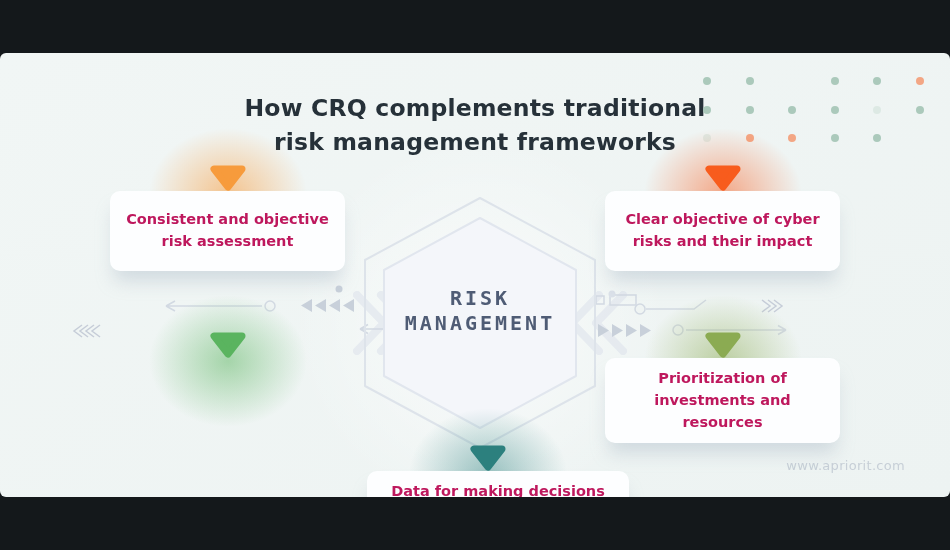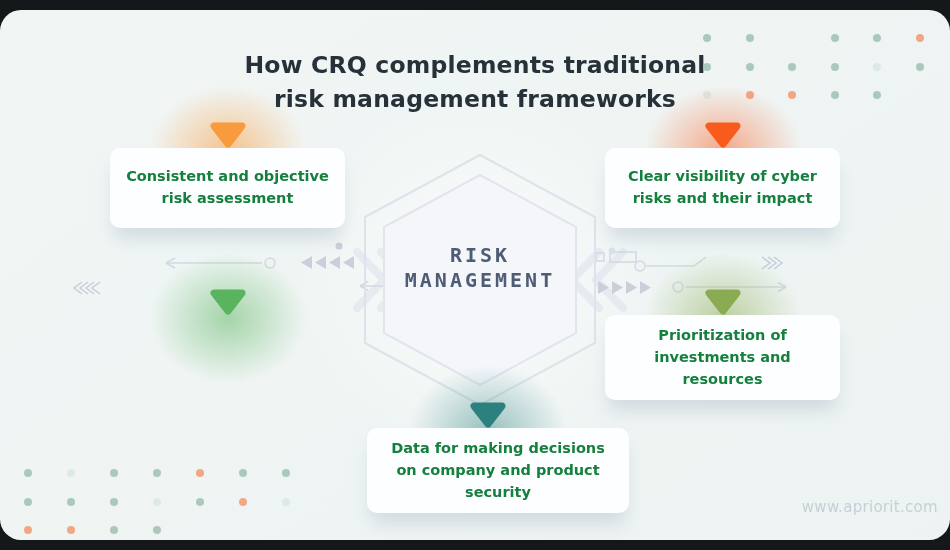--- a/index.html
+++ b/index.html
@@ -3,22 +3,22 @@
 <meta charset="utf-8">
 <style>
   html,body{margin:0;padding:0;}
   body{
     background:#14181b;
     display:flex;align-items:center;justify-content:center;
     min-height:100vh;
     font-family:"DejaVu Sans", sans-serif;
   }
   .page{
-    position:relative;width:950px;height:530px;
-    border-radius:21px;overflow:hidden;
+    position:relative;width:950px;height:444px;
+    border-radius:6px;overflow:hidden;
     background:
       radial-gradient(circle 270px at 480px 270px, rgba(255,255,255,0.65), rgba(255,255,255,0) 70%),
       linear-gradient(145deg,#f1f6f5 0%,#edf3f2 100%);
   }
   
   .title{
     position:absolute;left:0;top:38px;width:100%;
     text-align:center;font-weight:bold;font-size:23.5px;line-height:34px;
     color:#263139;letter-spacing:.2px;
   }
@@ -44,35 +44,35 @@
   }
   .card{
     position:relative;z-index:2;margin-top:14px;
     background:#fdfeff;border-radius:10px;
     min-height:80px;display:flex;align-items:center;justify-content:center;
     box-shadow:0 14px 18px -4px rgba(160,176,193,0.38);
     padding:10px 12px;box-sizing:border-box;
   }
   .card-text{
     text-align:center;font-weight:bold;font-size:14.5px;line-height:1.5;
-    color:#15803d;
+    color:#be185d;
   }
   .tri{
     position:absolute;z-index:3;left:50%;top:-15px;margin-left:-22px;
     pointer-events:none;
   }
   
   .dotgrid{position:absolute;pointer-events:none;}
   .dg-tr{left:703px;top:24px;width:230px;height:70px;}
   .dg-bl{left:24px;top:459px;width:280px;height:70px;}
   .dot{position:absolute;width:8px;height:8px;border-radius:50%;}
   
   .watermark{
-    position:absolute;right:12px;bottom:24px;
-    font-size:15px;color:#c7cfd7;letter-spacing:.3px;
+    position:absolute;right:45px;bottom:24px;
+    font-size:13px;color:#c7cfd7;letter-spacing:.3px;
   }
 </style>
 </head>
 <body>
 
 <div class="page">
 
   <svg class="circuit" width="950" height="550" viewBox="0 0 950 550">
     <g stroke="#e2e7ee" stroke-width="8" fill="none" stroke-linejoin="round" stroke-linecap="round" opacity="0.75">
       <path d="M357,242 L384,270 L357,298"></path>
@@ -146,21 +146,21 @@
       <span class="card-text">Consistent and objective risk assessment</span>
     </div>
   </div>
 
   <div class="grp g-tr">
     <div class="glow" style="background: radial-gradient(rgba(248, 92, 29, 0.5) 0%, rgba(255, 255, 255, 0) 62%);"></div>
     <svg class="tri" width="44" height="32" viewBox="0 0 44 32">
       <polygon points="8,7 36,7 22,25" stroke-width="7" stroke-linejoin="round" fill="#F85C1D" stroke="#F85C1D"></polygon>
     </svg>
     <div class="card">
-      <span class="card-text">Clear visibility of cyber risks and their impact</span>
+      <span class="card-text">Clear objective of cyber risks and their impact</span>
     </div>
   </div>
 
   <div class="grp g-ml">
     <div class="glow" style="background: radial-gradient(rgba(90, 180, 95, 0.5) 0%, rgba(255, 255, 255, 0) 62%);"></div>
     <svg class="tri" width="44" height="32" viewBox="0 0 44 32">
       <polygon points="8,7 36,7 22,25" stroke-width="7" stroke-linejoin="round" fill="#5AB45F" stroke="#5AB45F"></polygon>
     </svg>
   </div>
 

